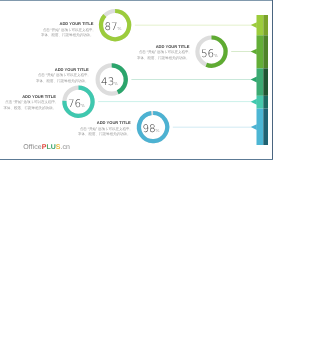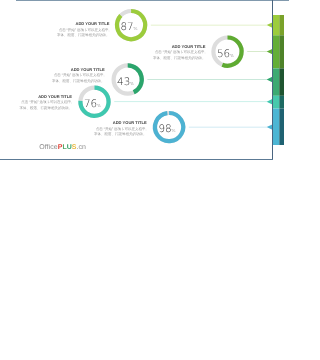--- a/index.html
+++ b/index.html
@@ -1,19 +1,19 @@
 <!DOCTYPE html>
 <html><head>
 <meta charset="utf-8">
 <style>
   html,body{margin:0;padding:0;background:#ffffff;}
   body{width:280px;height:360px;font-family:"Liberation Sans",sans-serif;
        -webkit-font-smoothing:antialiased;text-rendering:geometricPrecision;}
   svg text{paint-order:stroke;}
-  #slide{position:absolute;left:16px;top:0;width:273px;height:156px;background:#fff;box-sizing:border-box;overflow:hidden;}
+  #slide{position:absolute;left:0;top:0;width:273px;height:156px;background:#fff;box-sizing:border-box;overflow:hidden;}
   #topb{position:absolute;left:0;top:0;width:273px;height:1px;background:#8199ad;}
   #rb{position:absolute;left:272px;top:0;width:1px;height:160px;background:#4a6580;}
   #bb{position:absolute;left:0;top:159px;width:273px;height:1px;background:#5c7a95;}
   .svgwrap{position:absolute;left:0;top:0;}
   .brand{position:absolute;font-size:7px;letter-spacing:0.05px;white-space:nowrap;font-family:"Liberation Sans",sans-serif;}
   .brand b{font-weight:bold;}
 </style>
 </head>
 <body>
 

